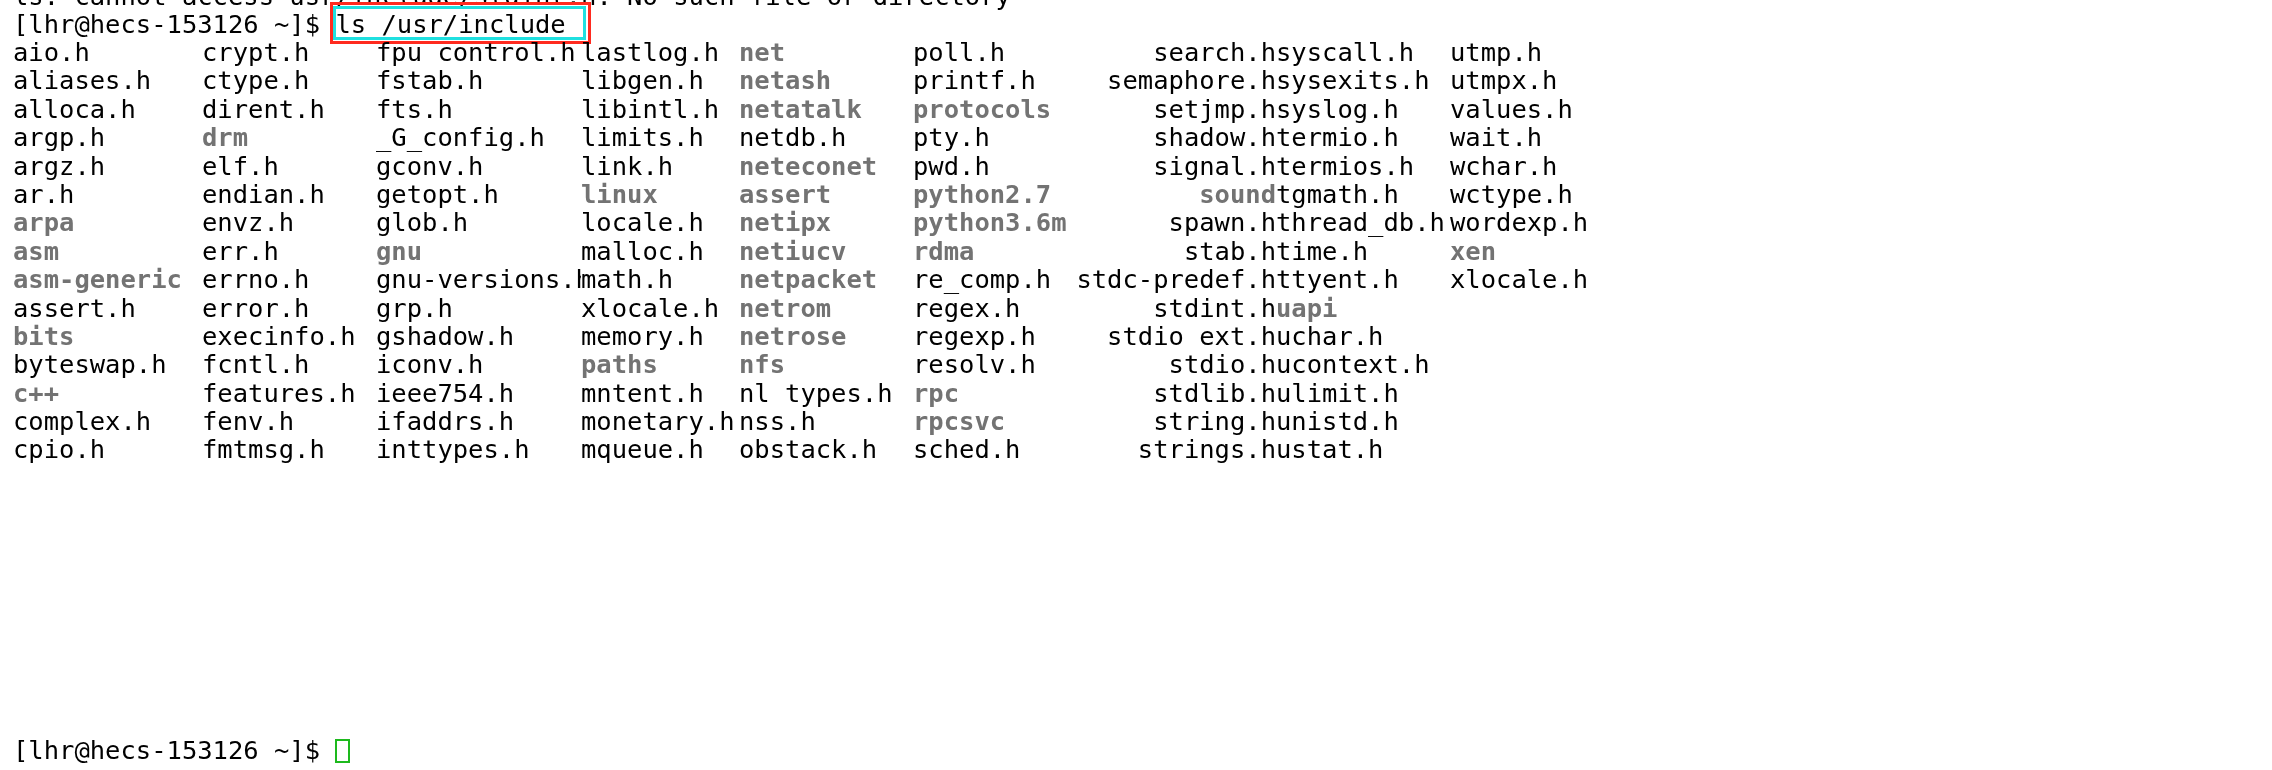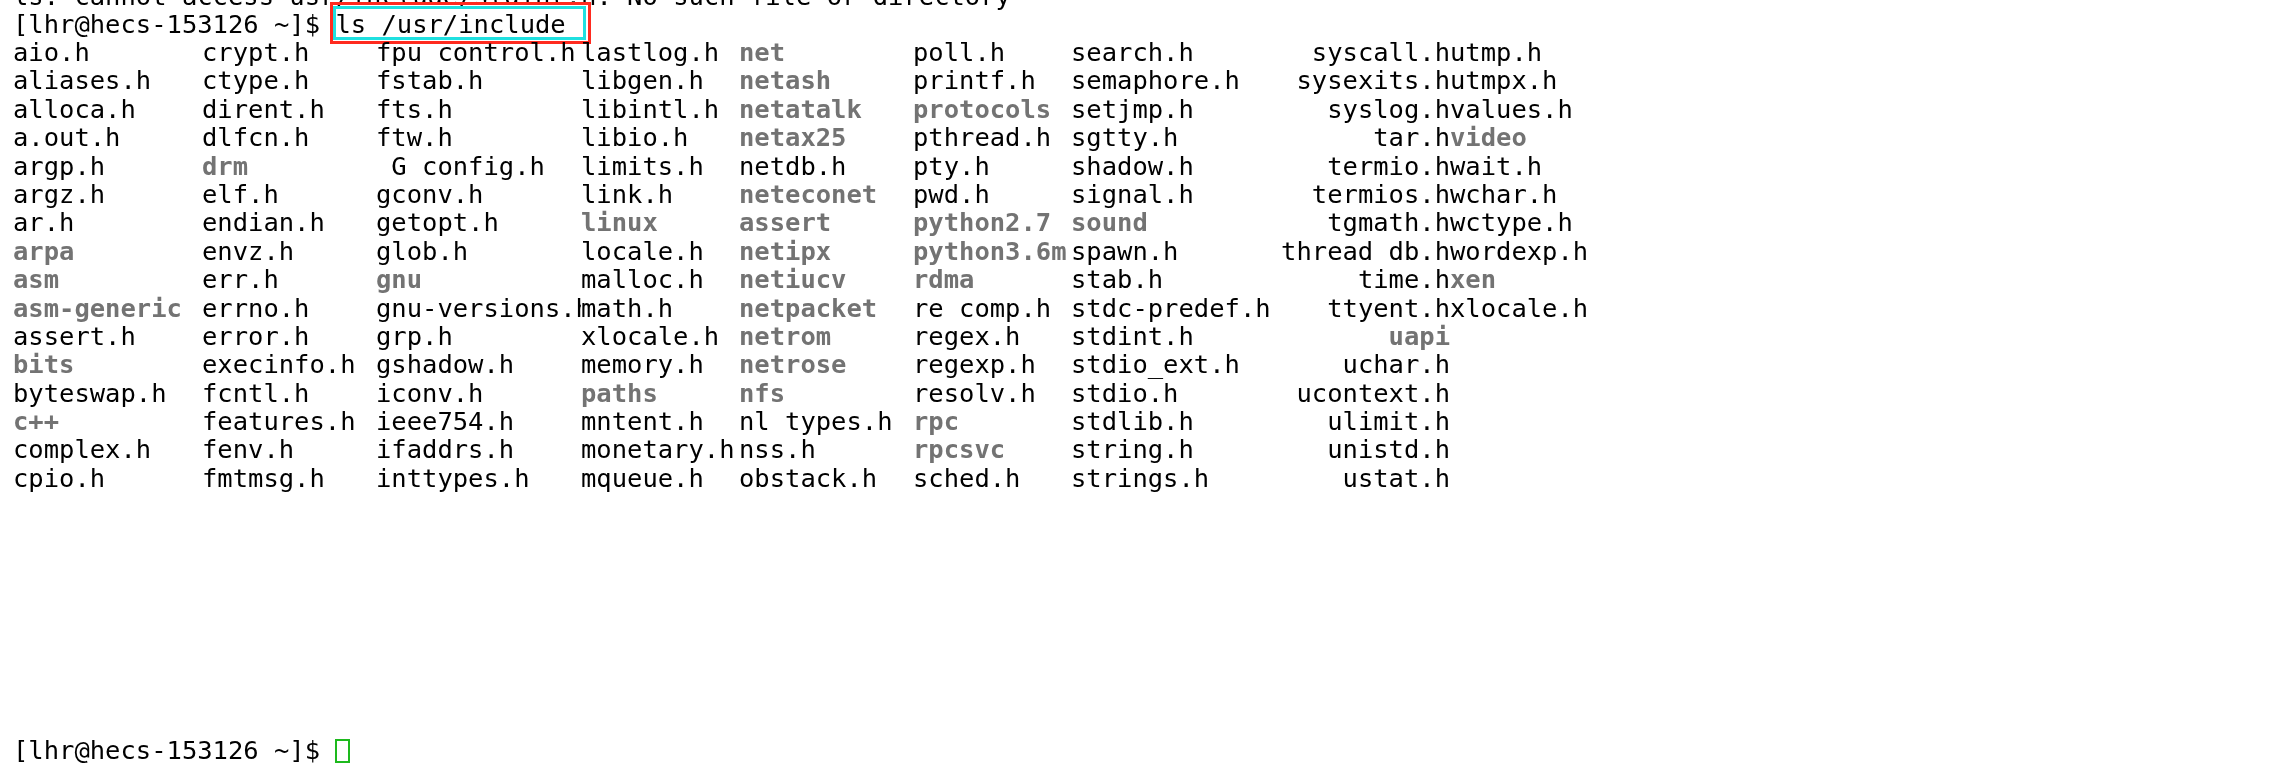--- a/index.html
+++ b/index.html
@@ -74,41 +74,40 @@
     overflow: hidden;
     vertical-align: top;
   }
   
   .c0 { width: 189px; }
   .c1 { width: 174px; }
   .c2 { width: 205px; }
   .c3 { width: 158px; }
   .c4 { width: 174px; }
   .c5 { width: 158px; }
-  .c6 { width: 205px; }
-  .c7 { width: 174px; text-align: right; }
+  .c6 { width: 205px; text-align: right; }
+  .c7 { width: 174px; }
   .c8 { width: 174px; }
 </style>
 </head>
 <body>
 
 <div id="term">
 
   <div class="line clipped-top"><span>ls: cannot access usr/include/stdint.h: No such file or directory</span></div>
 
   <div class="prompt-line" id="cmdline" style="position:absolute; top:10px; left:0;"><span>[lhr@hecs-153126 ~]$ </span><span class="cmd-highlight" id="cmdspan">ls /usr/include</span></div>
 
   <div class="box-red" id="redbox" style="left: 317.406px; top: 2px; width: 260.297px; height: 42.4062px;"></div>
   <div class="box-cyan" id="cyanbox" style="left: 320.406px; top: 6px; width: 252.297px; height: 34.4062px;"></div>
 
   <div id="lsgrid" style="position:absolute; top:38px; left:0;">
       <div class="line grid"><span class="cell c0 file">aio.h</span><span class="cell c1 file">crypt.h</span><span class="cell c2 file">fpu_control.h</span><span class="cell c3 file">lastlog.h</span><span class="cell c4 dir">net</span><span class="cell c5 file">poll.h</span><span class="cell c6 file">search.h</span><span class="cell c7 file">syscall.h</span><span class="cell c8 file">utmp.h</span></div>
       <div class="line grid"><span class="cell c0 file">aliases.h</span><span class="cell c1 file">ctype.h</span><span class="cell c2 file">fstab.h</span><span class="cell c3 file">libgen.h</span><span class="cell c4 dir">netash</span><span class="cell c5 file">printf.h</span><span class="cell c6 file">semaphore.h</span><span class="cell c7 file">sysexits.h</span><span class="cell c8 file">utmpx.h</span></div>
       <div class="line grid"><span class="cell c0 file">alloca.h</span><span class="cell c1 file">dirent.h</span><span class="cell c2 file">fts.h</span><span class="cell c3 file">libintl.h</span><span class="cell c4 dir">netatalk</span><span class="cell c5 dir">protocols</span><span class="cell c6 file">setjmp.h</span><span class="cell c7 file">syslog.h</span><span class="cell c8 file">values.h</span></div>
-      <div class="line grid"><span class="cell c0 file">a.out.h</span><span class="cell c1 file">dlfcn.h</span><span class="cell c2 file">ftw.h</span><span class="cell c3 file">libio.h</span><span class="cell c4 dir">netax25</span><span class="cell c5 file">pthread.h</span><span class="cell c6 file">sgtty.h</span><span class="cell c7 file">tar.h</span><span class="cell c8 dir">video</span></div>
       <div class="line grid"><span class="cell c0 file">argp.h</span><span class="cell c1 dir">drm</span><span class="cell c2 file">_G_config.h</span><span class="cell c3 file">limits.h</span><span class="cell c4 file">netdb.h</span><span class="cell c5 file">pty.h</span><span class="cell c6 file">shadow.h</span><span class="cell c7 file">termio.h</span><span class="cell c8 file">wait.h</span></div>
       <div class="line grid"><span class="cell c0 file">argz.h</span><span class="cell c1 file">elf.h</span><span class="cell c2 file">gconv.h</span><span class="cell c3 file">link.h</span><span class="cell c4 dir">neteconet</span><span class="cell c5 file">pwd.h</span><span class="cell c6 file">signal.h</span><span class="cell c7 file">termios.h</span><span class="cell c8 file">wchar.h</span></div>
       <div class="line grid"><span class="cell c0 file">ar.h</span><span class="cell c1 file">endian.h</span><span class="cell c2 file">getopt.h</span><span class="cell c3 dir">linux</span><span class="cell c4 dir">assert</span><span class="cell c5 dir">python2.7</span><span class="cell c6 dir">sound</span><span class="cell c7 file">tgmath.h</span><span class="cell c8 file">wctype.h</span></div>
       <div class="line grid"><span class="cell c0 dir">arpa</span><span class="cell c1 file">envz.h</span><span class="cell c2 file">glob.h</span><span class="cell c3 file">locale.h</span><span class="cell c4 dir">netipx</span><span class="cell c5 dir">python3.6m</span><span class="cell c6 file">spawn.h</span><span class="cell c7 file">thread_db.h</span><span class="cell c8 file">wordexp.h</span></div>
       <div class="line grid"><span class="cell c0 dir">asm</span><span class="cell c1 file">err.h</span><span class="cell c2 dir">gnu</span><span class="cell c3 file">malloc.h</span><span class="cell c4 dir">netiucv</span><span class="cell c5 dir">rdma</span><span class="cell c6 file">stab.h</span><span class="cell c7 file">time.h</span><span class="cell c8 dir">xen</span></div>
       <div class="line grid"><span class="cell c0 dir">asm-generic</span><span class="cell c1 file">errno.h</span><span class="cell c2 file">gnu-versions.h</span><span class="cell c3 file">math.h</span><span class="cell c4 dir">netpacket</span><span class="cell c5 file">re_comp.h</span><span class="cell c6 file">stdc-predef.h</span><span class="cell c7 file">ttyent.h</span><span class="cell c8 file">xlocale.h</span></div>
       <div class="line grid"><span class="cell c0 file">assert.h</span><span class="cell c1 file">error.h</span><span class="cell c2 file">grp.h</span><span class="cell c3 file">xlocale.h</span><span class="cell c4 dir">netrom</span><span class="cell c5 file">regex.h</span><span class="cell c6 file">stdint.h</span><span class="cell c7 dir">uapi</span><span class="cell c8 file"></span></div>
       <div class="line grid"><span class="cell c0 dir">bits</span><span class="cell c1 file">execinfo.h</span><span class="cell c2 file">gshadow.h</span><span class="cell c3 file">memory.h</span><span class="cell c4 dir">netrose</span><span class="cell c5 file">regexp.h</span><span class="cell c6 file">stdio_ext.h</span><span class="cell c7 file">uchar.h</span><span class="cell c8 file"></span></div>
       <div class="line grid"><span class="cell c0 file">byteswap.h</span><span class="cell c1 file">fcntl.h</span><span class="cell c2 file">iconv.h</span><span class="cell c3 dir">paths</span><span class="cell c4 dir">nfs</span><span class="cell c5 file">resolv.h</span><span class="cell c6 file">stdio.h</span><span class="cell c7 file">ucontext.h</span><span class="cell c8 file"></span></div>
       <div class="line grid"><span class="cell c0 dir">c++</span><span class="cell c1 file">features.h</span><span class="cell c2 file">ieee754.h</span><span class="cell c3 file">mntent.h</span><span class="cell c4 file">nl_types.h</span><span class="cell c5 dir">rpc</span><span class="cell c6 file">stdlib.h</span><span class="cell c7 file">ulimit.h</span><span class="cell c8 file"></span></div>

